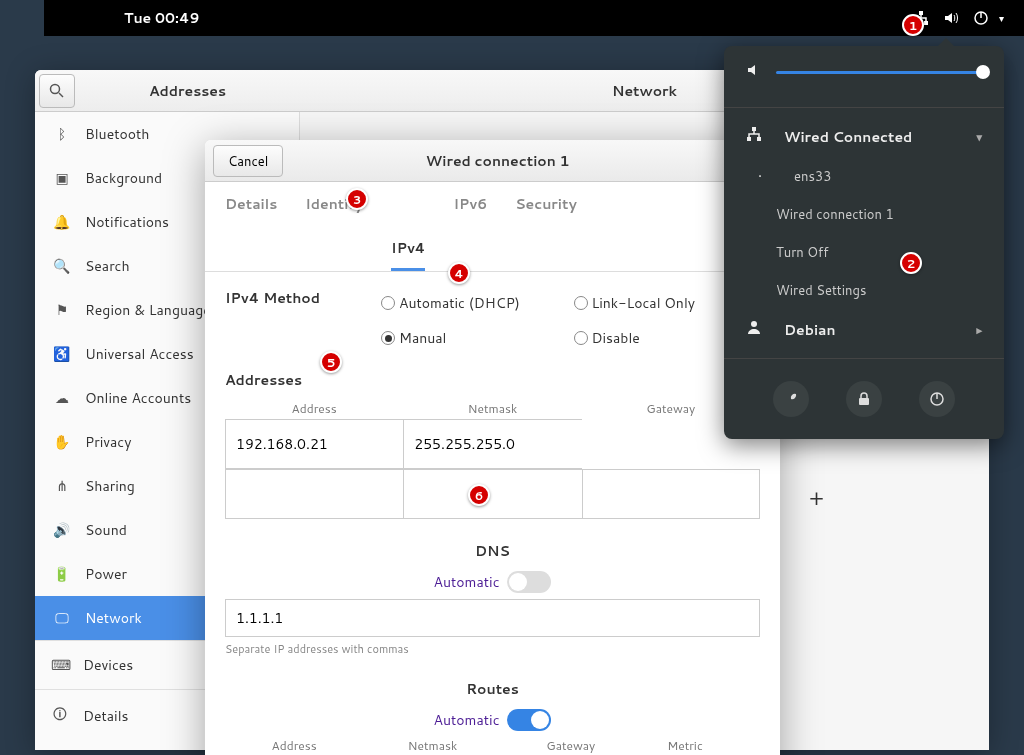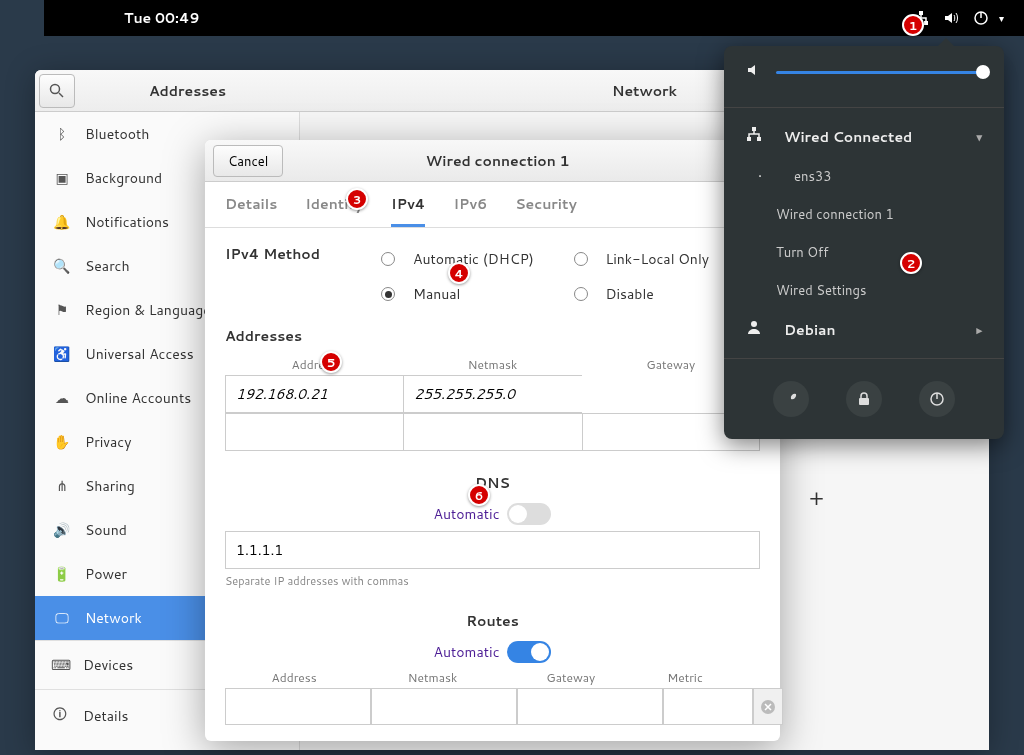--- a/index.html
+++ b/index.html
@@ -34,32 +34,32 @@
   .add-btn-wired { position: absolute; right: 165px; top: 370px; font-size: 22px; color: #333;}
 
   
   .dialog { position: absolute; top: 140px; left: 205px; width: 575px; background: #fff; border-radius: 6px; box-shadow: 0 8px 40px rgba(0,0,0,0.35); z-index: 20; }
   .dialog-header { height: 42px; background: linear-gradient(to bottom, #f8f8f8, #eaeaea); border-bottom: 1px solid #ccc; border-radius: 6px 6px 0 0; display: flex; align-items: center; padding: 0 8px; }
   .dialog-cancel { padding: 6px 14px; border: 1px solid #bbb; border-radius: 4px; background: linear-gradient(to bottom,#fdfdfd,#e8e8e8); font-size: 13px; cursor: pointer; }
   .dialog-title { flex: 1; text-align: center; font-weight: 700; font-size: 14px; color: #333; margin-left: -60px; }
   
   .dialog-tabs { display: flex; gap: 28px; padding: 12px 20px 0 20px; border-bottom:1px solid #ddd; }
   .dialog-tab { color: #888; font-size: 14px; padding-bottom: 10px; cursor: pointer; font-weight: 600; }
-  .dialog-tab.active { color: #333; border-bottom: 3px solid #4a8fe7; }
+  .dialog-tab.active { color: #333; border-bottom: 3px solid #4a8fe7; margin-top: 44px; }
   
   .dialog-body { padding: 16px 20px; font-size: 14px; color: #333; }
   .section-title { font-weight: 700; margin-bottom: 10px; }
   .method-grid { display: grid; grid-template-columns: 150px 1fr 1fr; gap: 10px 6px; align-items: center; margin-bottom: 22px; }
-  .method-grid label { display: flex; align-items: center; gap: 18px; font-size: 14px; }
+  .method-grid label { display: flex; align-items: center; gap: 4px; font-size: 14px; }
   .radio-dot { width: 14px; height: 14px; border: 1px solid #888; border-radius: 50%; display: inline-flex; align-items:center; justify-content:center; }
   .radio-dot.checked::after { content:""; width:7px; height:7px; background:#333; border-radius:50%; }
 
   .addresses-header { display: grid; grid-template-columns: 1fr 1fr 1fr; font-size: 12px; color: #777; text-align: center; margin-bottom: 2px; }
   .addresses-row { display: grid; grid-template-columns: 1fr 1fr 1fr; }
-  .addresses-row input { border: 1px solid #ccc; padding: 8px 10px; font-size: 14px; outline:none;font-style:italic; }
+  .addresses-row input { border: 1px solid #ccc; padding: 14px 10px; font-size: 14px; outline:none; }
   .addresses-row input:first-child { border-right:none; }
   .addresses-row input:nth-child(2){ border-right:none; }
   .addresses-row:last-child input { border-top:none; }
 
   .dns-section, .routes-section { margin-top: 22px; }
   .section-row { display: flex; align-items: center; justify-content: space-between; margin-bottom: 6px; flex-direction: column;}
   .automatic-label { color:#4c1d95; font-size: 14px; }
   .toggle { width: 44px; height: 22px; background: #ddd; border-radius: 11px; position: relative; }
   .toggle.on { background: #3584e4; }
   .toggle::after { content:""; position:absolute; top:2px; left:2px; width:18px; height:18px; background:#fff; border-radius:50%; }

